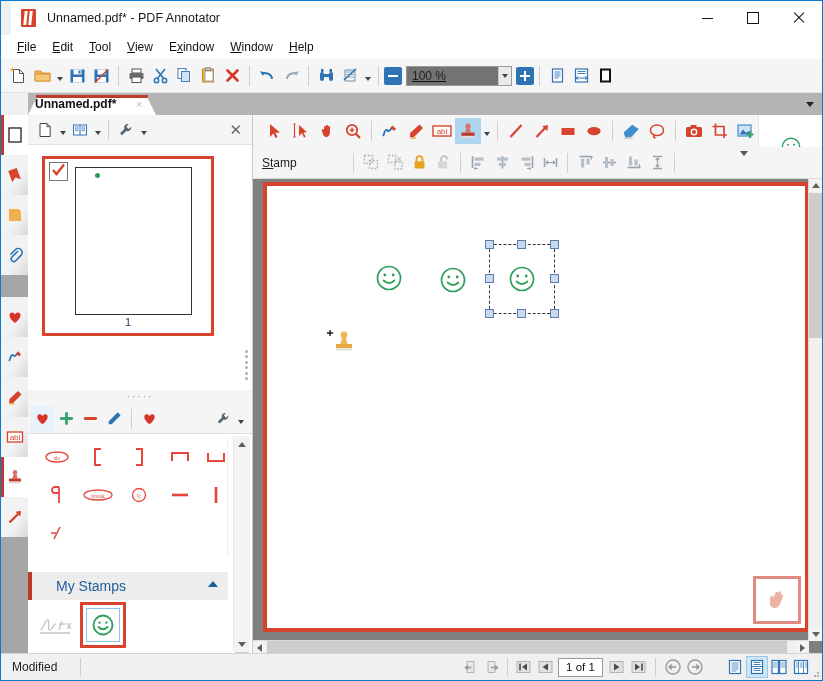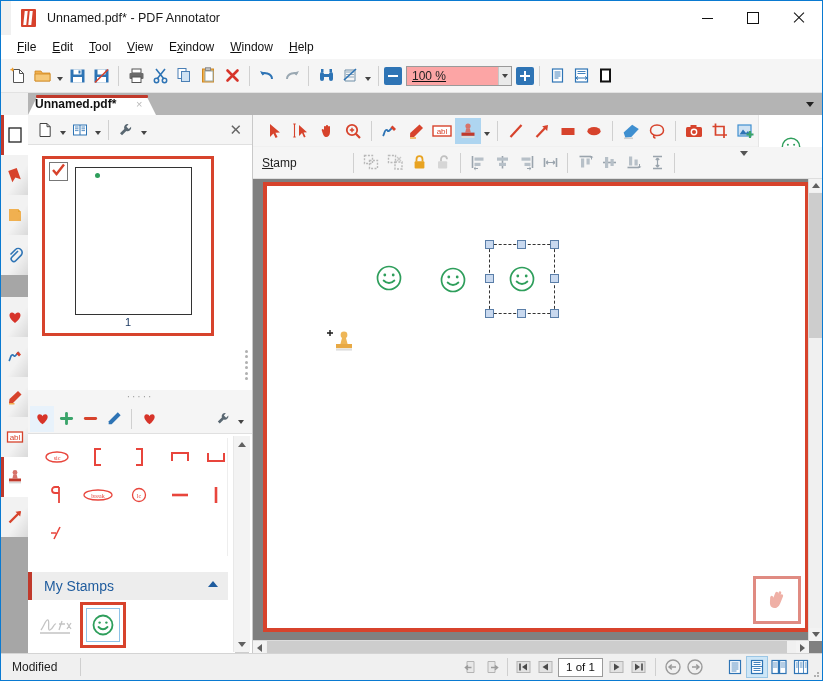--- a/index.html
+++ b/index.html
@@ -97,21 +97,21 @@
   .zoom-minus:after{
     content:"";position:absolute;left:4px;top:8px;width:10px;height:2px;background:#fff;
   }
   .zoom-plus:after{
     content:"";position:absolute;left:4px;top:8px;width:10px;height:2px;background:#fff;
   }
   .zoom-plus:before{
     content:"";position:absolute;left:8px;top:4px;width:2px;height:10px;background:#fff;
   }
   .zoom-field{
-    width:106px;height:20px;border:1px solid #9a9a9a;background:#fca5a5;
+    width:106px;height:20px;border:1px solid #9a9a9a;background:#737373;
     display:flex;align-items:center;margin:0 4px;box-sizing:border-box;text-decoration:underline;
   }
   .zoom-field input{
     border:0;outline:none;width:84px;height:16px;font-size:12px;padding-left:5px;
     font-family:"Liberation Sans",sans-serif;color:#222;background:transparent;
   }
   .zoom-dd{
     width:19px;height:18px;background:#eaeaea;border-left:1px solid #c8c8c8;
     display:flex;align-items:center;justify-content:center;
   }
@@ -251,21 +251,21 @@
     border-top:5px solid #606060;
   }
   .mystamps-header{
     position:absolute;left:2px;top:138px;right:24px;height:28px;background:#ededed;
     display:flex;align-items:center;
   }
   .mystamps-header:before{
     content:"";position:absolute;left:-2px;top:0;width:4px;height:28px;background:#c0392b;
   }
   .mystamps-title{
-    font-size:14px;color:#1f5c9e;margin-left:14px;
+    font-size:14px;color:#1f5c9e;margin-left:26px;
   }
   .mystamps-chev{
     position:absolute;right:10px;top:9px;
     width:0;height:0;border-left:5px solid transparent;border-right:5px solid transparent;
     border-bottom:6px solid #1f5c9e;
   }
   .mystamps-row{
     position:absolute;left:2px;top:166px;right:24px;height:50px;background:#fff;
     display:flex;align-items:center;
   }

